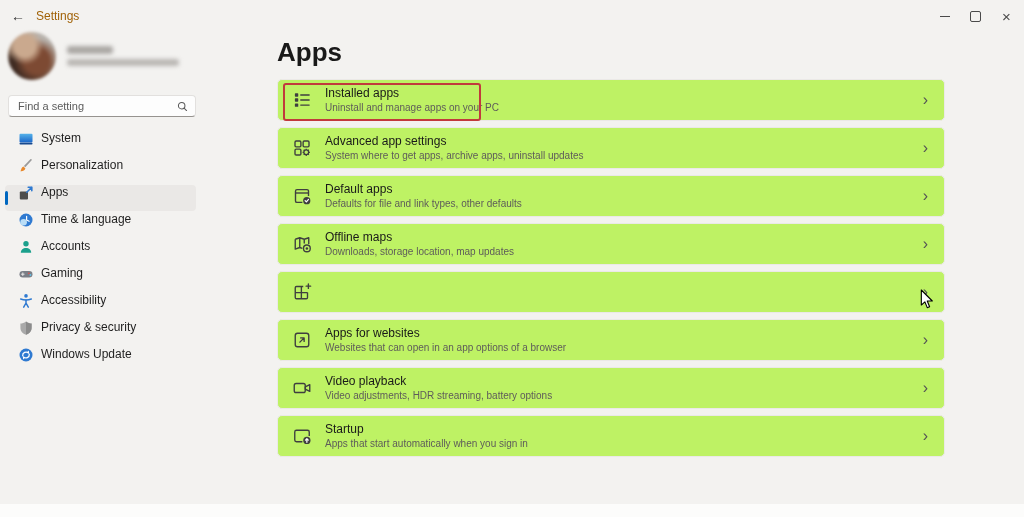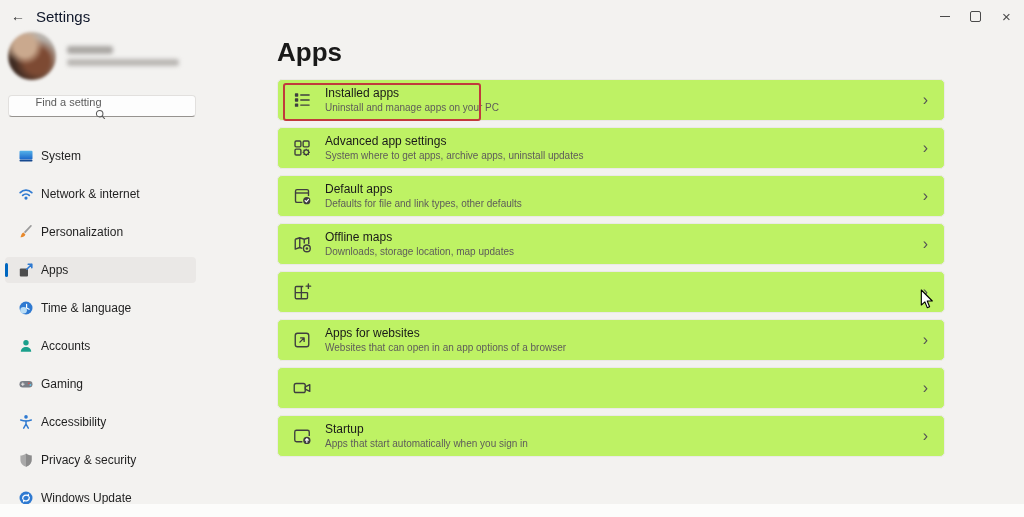--- a/index.html
+++ b/index.html
@@ -6,48 +6,48 @@
   body{
     width:1024px;height:517px;position:relative;overflow:hidden;
     background:#f3f2f0;
     font-family:"Liberation Sans",sans-serif;
     -webkit-font-smoothing:antialiased;
     color:#1b1b1b;
   }
   
   .titlebar{position:absolute;left:0;top:0;width:1024px;height:32px;display:flex;align-items:center;}
   .back-btn{border:none;background:transparent;font-size:14px;color:#333;width:28px;height:26px;margin-left:4px;cursor:pointer;padding:0;}
-  .tb-title{font-size:15px;color:#0f172a;margin-left:4px;}
+  .tb-title{font-size:12px;color:#a16207;margin-left:4px;}
   .win-controls{position:absolute;right:2px;top:0;height:32px;display:flex;}
   .win-btn{width:31px;height:32px;border:none;background:transparent;display:flex;align-items:center;justify-content:center;cursor:pointer;padding:0;color:#4a4a4a;}
   .glyph-min{display:block;width:10px;height:1px;background:#4a4a4a;}
   .glyph-max{display:block;width:9px;height:9px;border:1px solid #4a4a4a;border-radius:2px;}
   .glyph-close{font-size:15px;line-height:15px;color:#4a4a4a;}
   
   .sidebar{position:absolute;left:0;top:32px;width:277px;}
   .profile{position:absolute;left:8px;top:0;width:240px;height:48px;display:flex;align-items:center;cursor:pointer;}
   .avatar{width:48px;height:48px;border-radius:50%;overflow:hidden;position:relative;flex:0 0 auto;
     background:
       radial-gradient(circle at 35% 30%,#caa98e 0 22%,transparent 40%),
       radial-gradient(circle at 60% 60%,#7d4a33 0 30%,transparent 55%),
       radial-gradient(circle at 30% 75%,#3f2b22 0 28%,transparent 50%),
       radial-gradient(circle at 75% 25%,#b7b2ac 0 35%,transparent 60%),
       linear-gradient(135deg,#9c8573,#5d4a3c);
     filter:blur(1.5px);
   }
   .p-lines{margin-left:11px;}
   .p-line1{width:46px;height:8px;border-radius:3px;background:#aaa7a4;filter:blur(2.2px);margin-bottom:5px;}
   .p-line2{width:112px;height:7px;border-radius:3px;background:#b9b6b3;filter:blur(2.2px);}
-  .searchbox{position:absolute;left:8px;top:63px;width:188px;height:22px;background:#fdfdfd;border:1px solid #e2e0de;border-bottom-color:#96938f;border-radius:4px;box-sizing:border-box;display:flex;align-items:center;flex-direction:column;}
+  .searchbox{position:absolute;left:8px;top:63px;width:188px;height:22px;background:#fdfdfd;border:1px solid #e2e0de;border-bottom-color:#96938f;border-radius:4px;box-sizing:border-box;display:flex;align-items:center;}
   .searchbox input{flex:1;border:none;background:transparent;outline:none;font-family:"Liberation Sans",sans-serif;font-size:11px;color:#333;padding:0 0 0 9px;min-width:0;}
   .searchbox input::placeholder{color:#5c5c5c;opacity:1;}
   .s-icon{width:20px;height:20px;display:flex;align-items:center;justify-content:center;margin-right:3px;}
   .s-icon svg{width:13px;height:13px;}
   nav{position:absolute;left:5px;top:99px;width:191px;}
-  .nav-item{position:relative;height:26px;margin-bottom:1px;border-radius:4px;display:flex;align-items:center;padding-left:13px;cursor:pointer;margin-top:12px;}
+  .nav-item{position:relative;height:26px;margin-bottom:1px;border-radius:4px;display:flex;align-items:flex-start;padding-left:13px;cursor:pointer;}
   .nav-item.selected{background:#eae8e6;}
   .accent{display:none;position:absolute;left:0;top:6px;width:3px;height:14px;border-radius:2px;background:#0067c0;}
   .nav-item.selected .accent{display:block;}
   .n-icon{width:16px;height:16px;margin-right:7px;flex:0 0 auto;}
   .n-icon svg{width:16px;height:16px;display:block;}
   .n-label{font-size:12px;color:#1f1f1f;white-space:nowrap;}
   
   main{position:absolute;left:277px;top:32px;width:668px;}
   h1{margin:0;padding-top:6px;font-size:26px;line-height:28px;font-weight:600;color:#191919;}
   .cards{margin-top:13px;}
@@ -111,33 +111,20 @@
               </linearGradient>
             </defs>
             <rect x="1.5" y="2.8" width="13" height="8.6" rx="1" fill="url(#sysg)"></rect>
             <rect x="1.5" y="11.8" width="13" height="1.7" rx="0.8" fill="#16498f"></rect>
           </svg>
         </span>
     <span class="n-label">System</span>
   </div>
 
 
-  <div class="nav-item">
-
-    <span class="n-icon">
-          <svg viewBox="0 0 16 16">
-            <g fill="none" stroke="#2f7ad1" stroke-width="1.8" stroke-linecap="round">
-              <path d="M2.2 6.6 a8.2 8.2 0 0 1 11.6 0"></path>
-              <path d="M4.7 9.4 a4.9 4.9 0 0 1 6.6 0"></path>
-            </g>
-            <circle cx="8" cy="12.1" r="1.6" fill="#2f7ad1"></circle>
-          </svg>
-        </span>
-    <span class="n-label">Network &amp; internet</span>
-  </div>
 
   <div class="nav-item">
 
     <span class="n-icon">
           <svg viewBox="0 0 16 16">
             <path d="M13.9 2.1 L7.3 9.3 L5.9 7.9 L12.6 1 q1.3 0.2 1.3 1.1z" fill="#9b9b9b"></path>
             <path d="M5.5 8.6 l1.9 1.9 c-0.7 2.1-2.7 3-5 2.7 1.1-1 0.5-3.6 3.1-4.6z" fill="#e8892c"></path>
           </svg>
         </span>
     <span class="n-label">Personalization</span>
@@ -345,20 +332,24 @@
 
   <div class="card">
     <span class="c-icon">
           <svg viewBox="0 0 16 16">
             <g fill="none" stroke="#3f3f3f" stroke-width="1.1" stroke-linejoin="round">
               <rect x="1.8" y="4.4" width="8.8" height="7.2" rx="1.5"></rect>
               <path d="M10.6 7.1 L14.2 5.3 V10.7 L10.6 8.9z"></path>
             </g>
           </svg>
         </span>
+    <div class="c-text">
+      <div class="c-title">Video playback</div>
+      <div class="c-desc">Video adjustments, HDR streaming, battery options</div>
+    </div>
     <span class="chev">›</span>
   </div>
 
   <div class="card">
     <span class="c-icon">
           <svg viewBox="0 0 16 16">
             <path d="M8.3 12.6 H3.6 A1.4 1.4 0 0 1 2.2 11.2 V4.8 A1.4 1.4 0 0 1 3.6 3.4 h8.8 a1.4 1.4 0 0 1 1.4 1.4 V8" fill="none" stroke="#3f3f3f" stroke-width="1.1"></path>
             <circle cx="11.9" cy="11.5" r="2.9" fill="#3f3f3f"></circle>
             <path d="M11.9 13 V10.3 M10.8 11.3 l1.1-1.1 1.1 1.1" stroke="#fff" stroke-width="1" fill="none" stroke-linecap="round" stroke-linejoin="round"></path>
           </svg>

